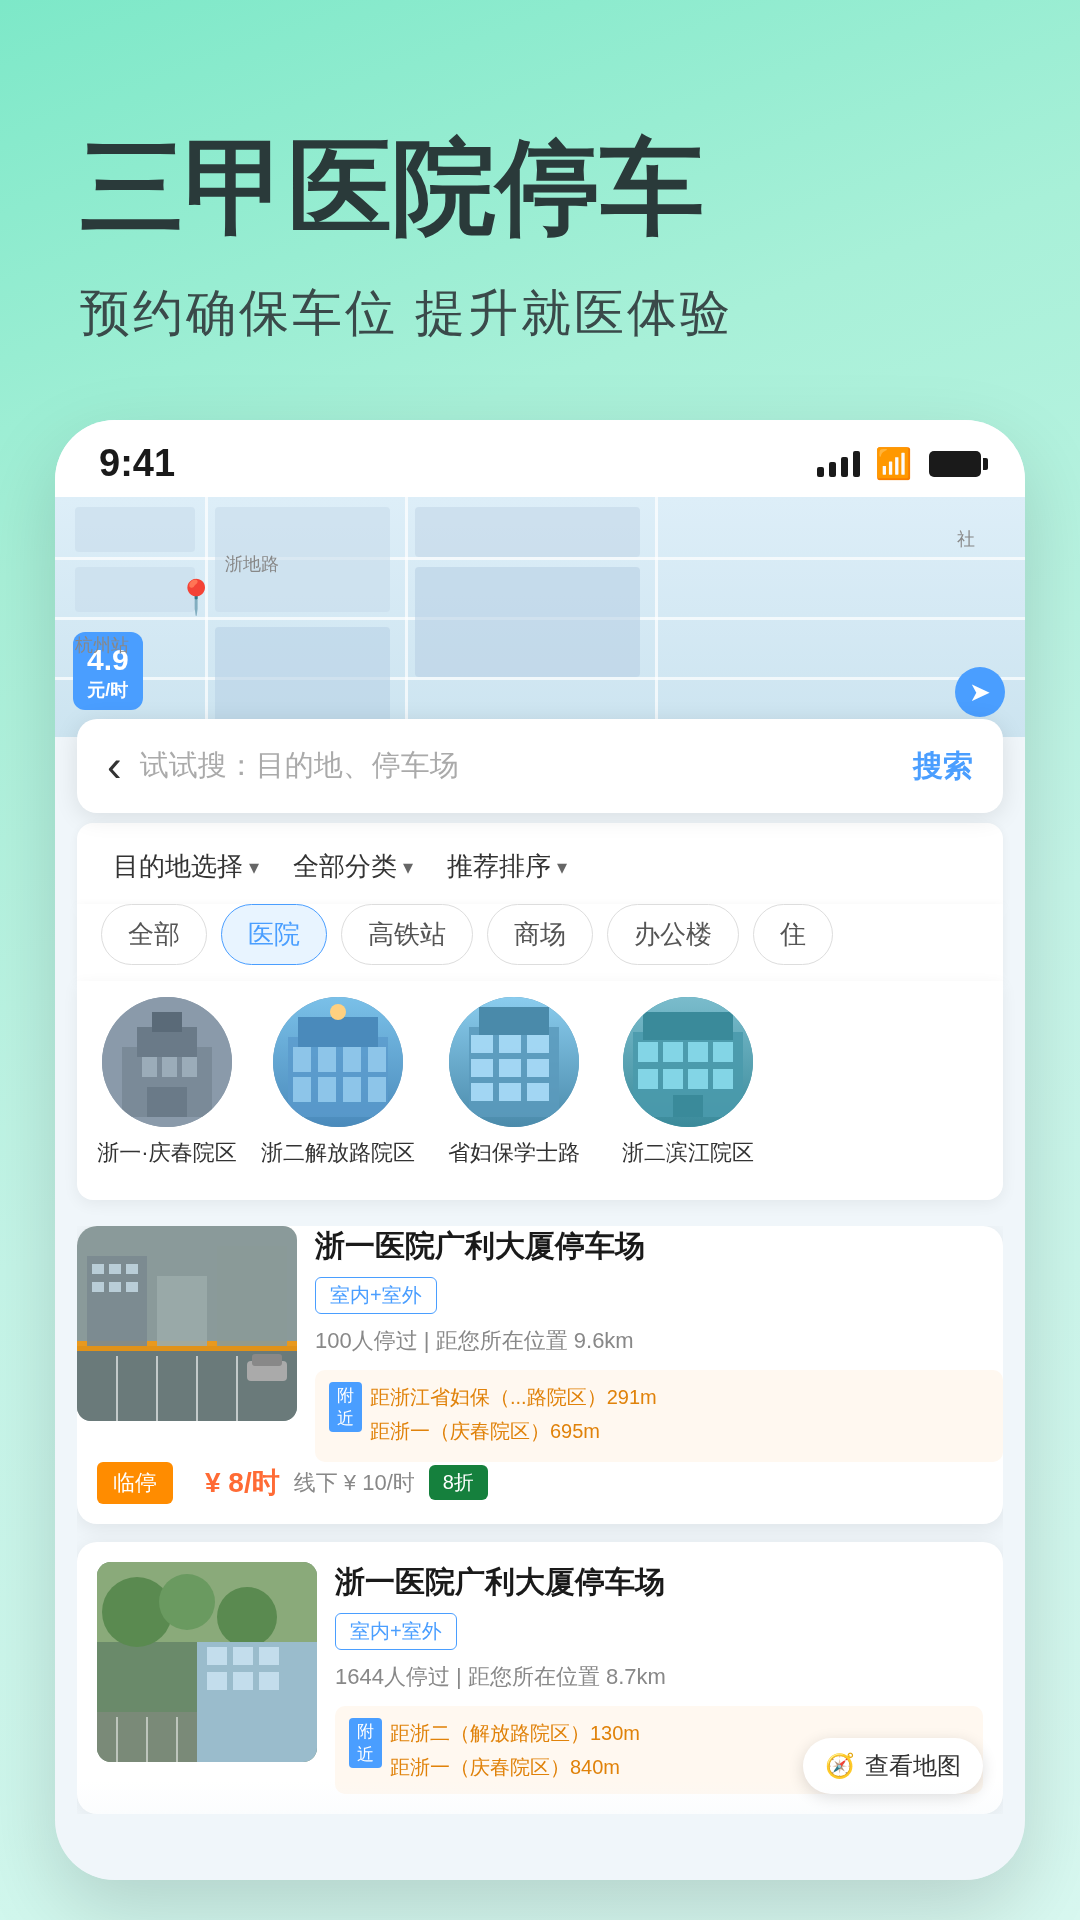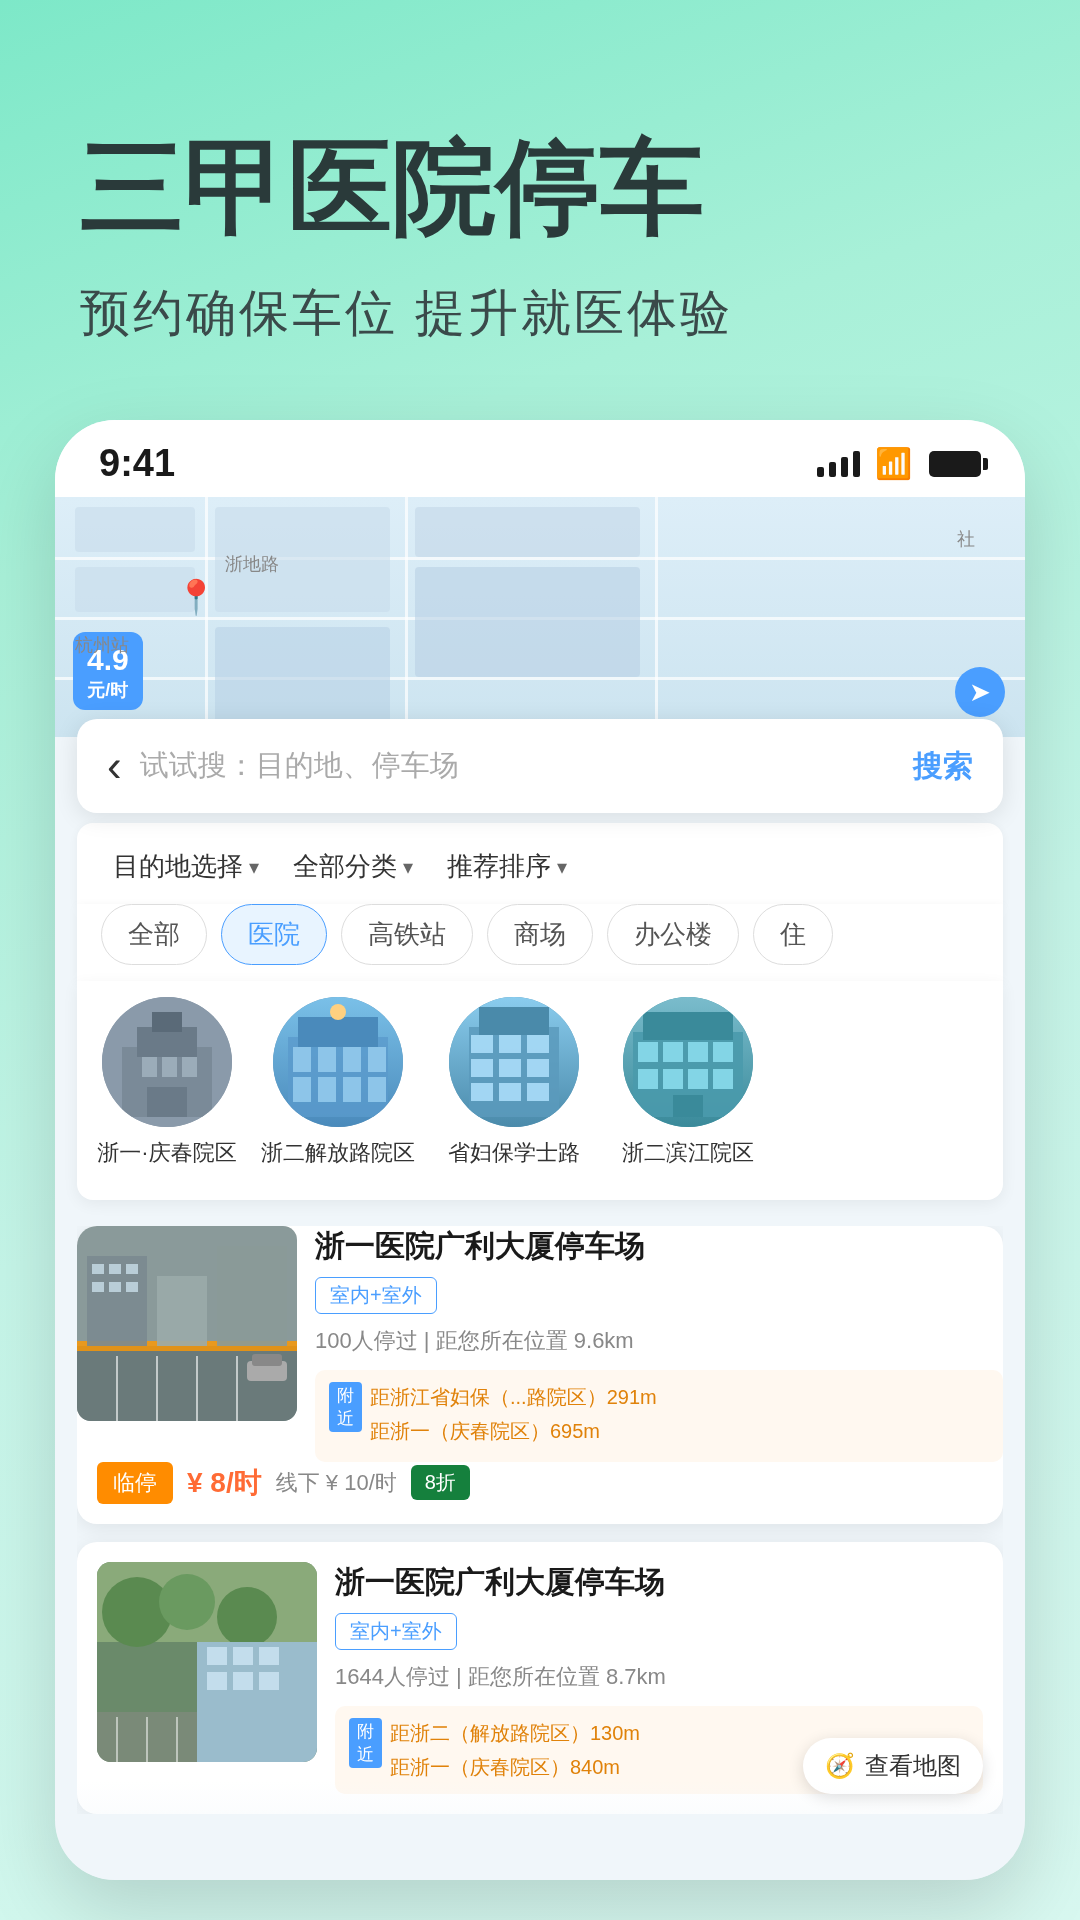--- a/index.html
+++ b/index.html
@@ -253,21 +253,21 @@
                   <div style="font-size:20px;color:#e0820a;line-height:1.7;">距浙江省妇保（...路院区）291m</div>
                   <div style="font-size:20px;color:#e0820a;line-height:1.7;">距浙一（庆春院区）695m</div>
                 </div>
               </div>
             </div>
           </div>
         </div>
 
         <div style="display:flex;align-items:center;gap:14px;padding:0 20px 20px;">
           <span style="background:#ff8c00;color:white;font-size:22px;padding:6px 16px;border-radius:6px;">临停</span>
-          <span style="color:#ff6b35;font-size:28px;font-weight:700;">¥ 8/时</span>
+          <span style="color:#ff6b35;font-size:28px;font-weight:700;margin-left:18px;">¥ 8/时</span>
           <span style="color:#888;font-size:22px;">线下 ¥ 10/时</span>
           <span style="background:#15803d;color:white;font-size:20px;padding:4px 14px;border-radius:6px;">8折</span>
         </div>
       </div>
 
       <div style="background:white;border-radius:20px;overflow:hidden;box-shadow:0 4px 20px rgba(0,0,0,0.08);position:relative;">
         <div style="display:flex;padding:20px;gap:18px;align-items:flex-start;">
 
           <div style="width:220px;height:200px;border-radius:14px;overflow:hidden;flex-shrink:0;">
             <svg viewBox="0 0 220 200" width="220" height="200">

